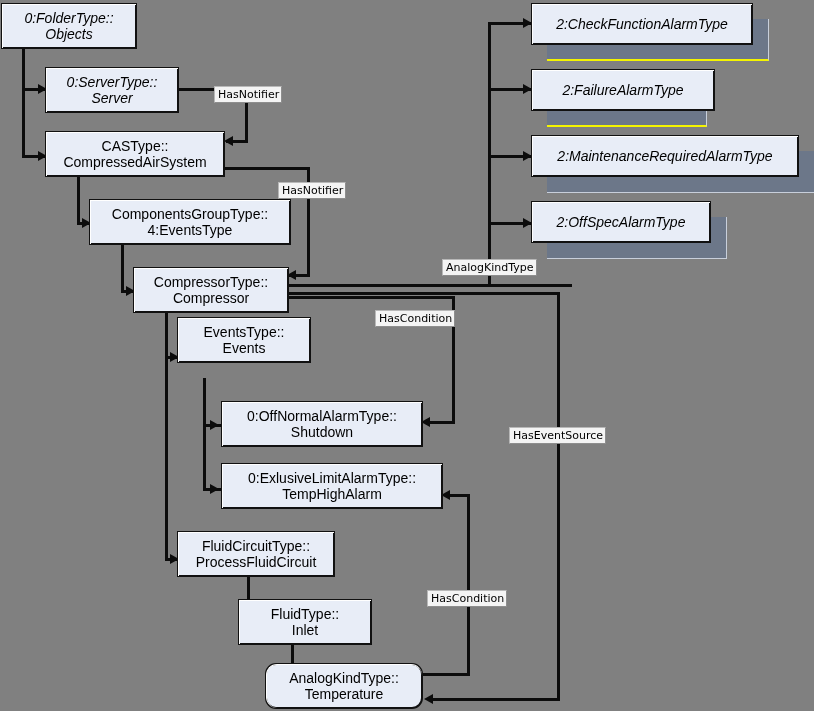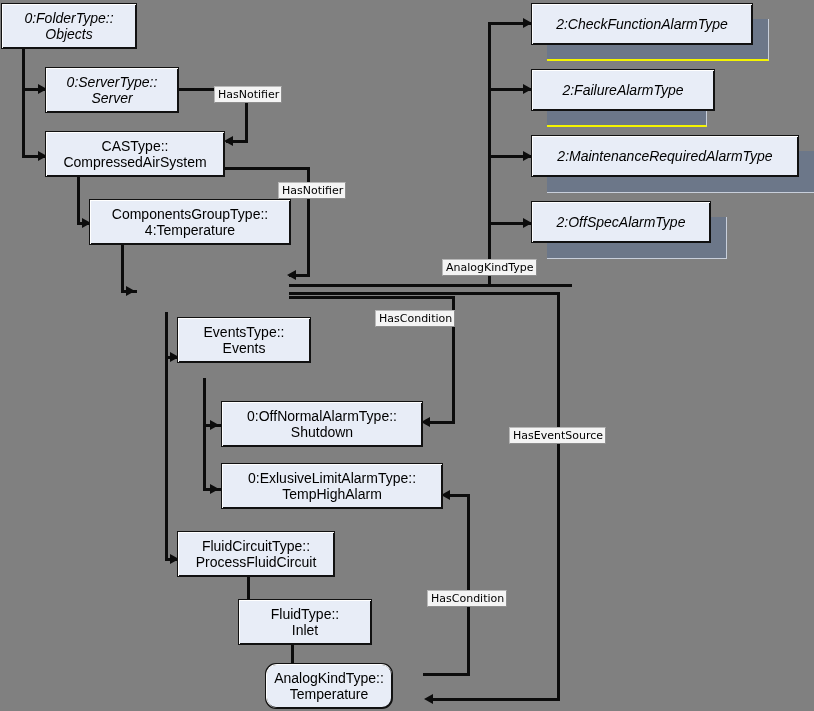--- a/index.html
+++ b/index.html
@@ -188,23 +188,27 @@
     <span class="l2">Server</span>
   </div>
 
   <div class="node" style="left:45px;top:131px;width:180px;height:46px;">
     <span class="l1">CASType::</span>
     <span class="l2">CompressedAirSystem</span>
   </div>
 
   <div class="node" style="left:89px;top:199px;width:202px;height:46px;">
     <span class="l1">ComponentsGroupType::</span>
-    <span class="l2">4:Temperature</span>
-  </div>
-
+    <span class="l2">4:EventsType</span>
+  </div>
+
+  <div class="node" style="left:133px;top:267px;width:156px;height:46px;">
+    <span class="l1">CompressorType::</span>
+    <span class="l2">Compressor</span>
+  </div>
 
   <div class="node" style="left:177px;top:317px;width:134px;height:46px;">
     <span class="l1">EventsType::</span>
     <span class="l2">Events</span>
   </div>
 
   <div class="node" style="left:221px;top:401px;width:202px;height:46px;">
     <span class="l1">0:OffNormalAlarmType::</span>
     <span class="l2">Shutdown</span>
   </div>
@@ -217,21 +221,21 @@
   <div class="node" style="left:177px;top:531px;width:158px;height:46px;">
     <span class="l1">FluidCircuitType::</span>
     <span class="l2">ProcessFluidCircuit</span>
   </div>
 
   <div class="node" style="left:221px;top:599px;width:134px;height:46px;margin-left:17px;">
     <span class="l1">FluidType::</span>
     <span class="l2">Inlet</span>
   </div>
 
-  <div class="node rounded" style="left:265px;top:663px;width:128px;height:46px;text-align:right;">
+  <div class="node rounded" style="left:265px;top:663px;width:158px;height:46px;text-align:right;">
     <span class="l1">AnalogKindType::</span>
     <span class="l2">Temperature</span>
   </div>
 
   <div class="node italic" style="left:531px;top:3px;width:222px;height:42px;">
     <span class="l1">2:CheckFunctionAlarmType</span>
   </div>
 
   <div class="node italic" style="left:531px;top:69px;width:184px;height:42px;">
     <span class="l1">2:FailureAlarmType</span>

